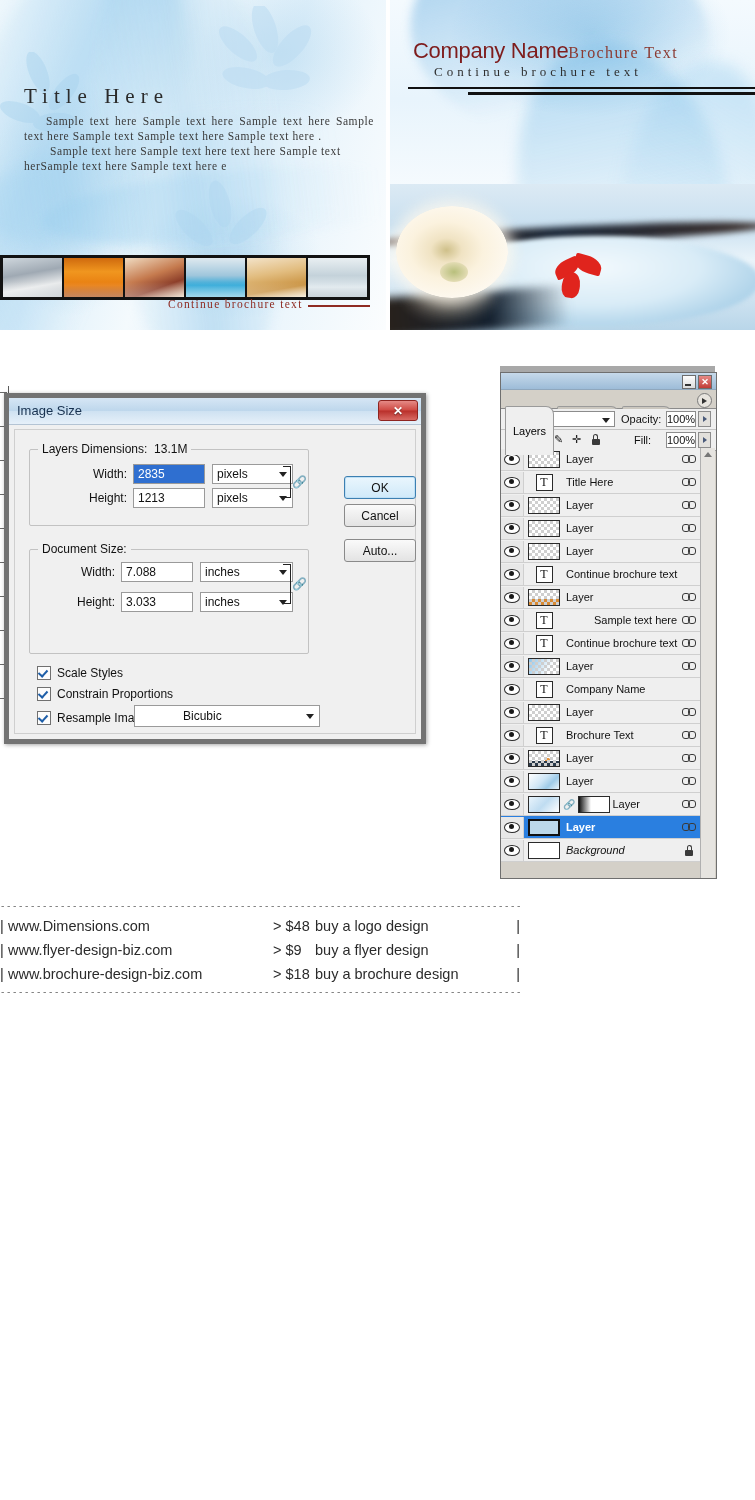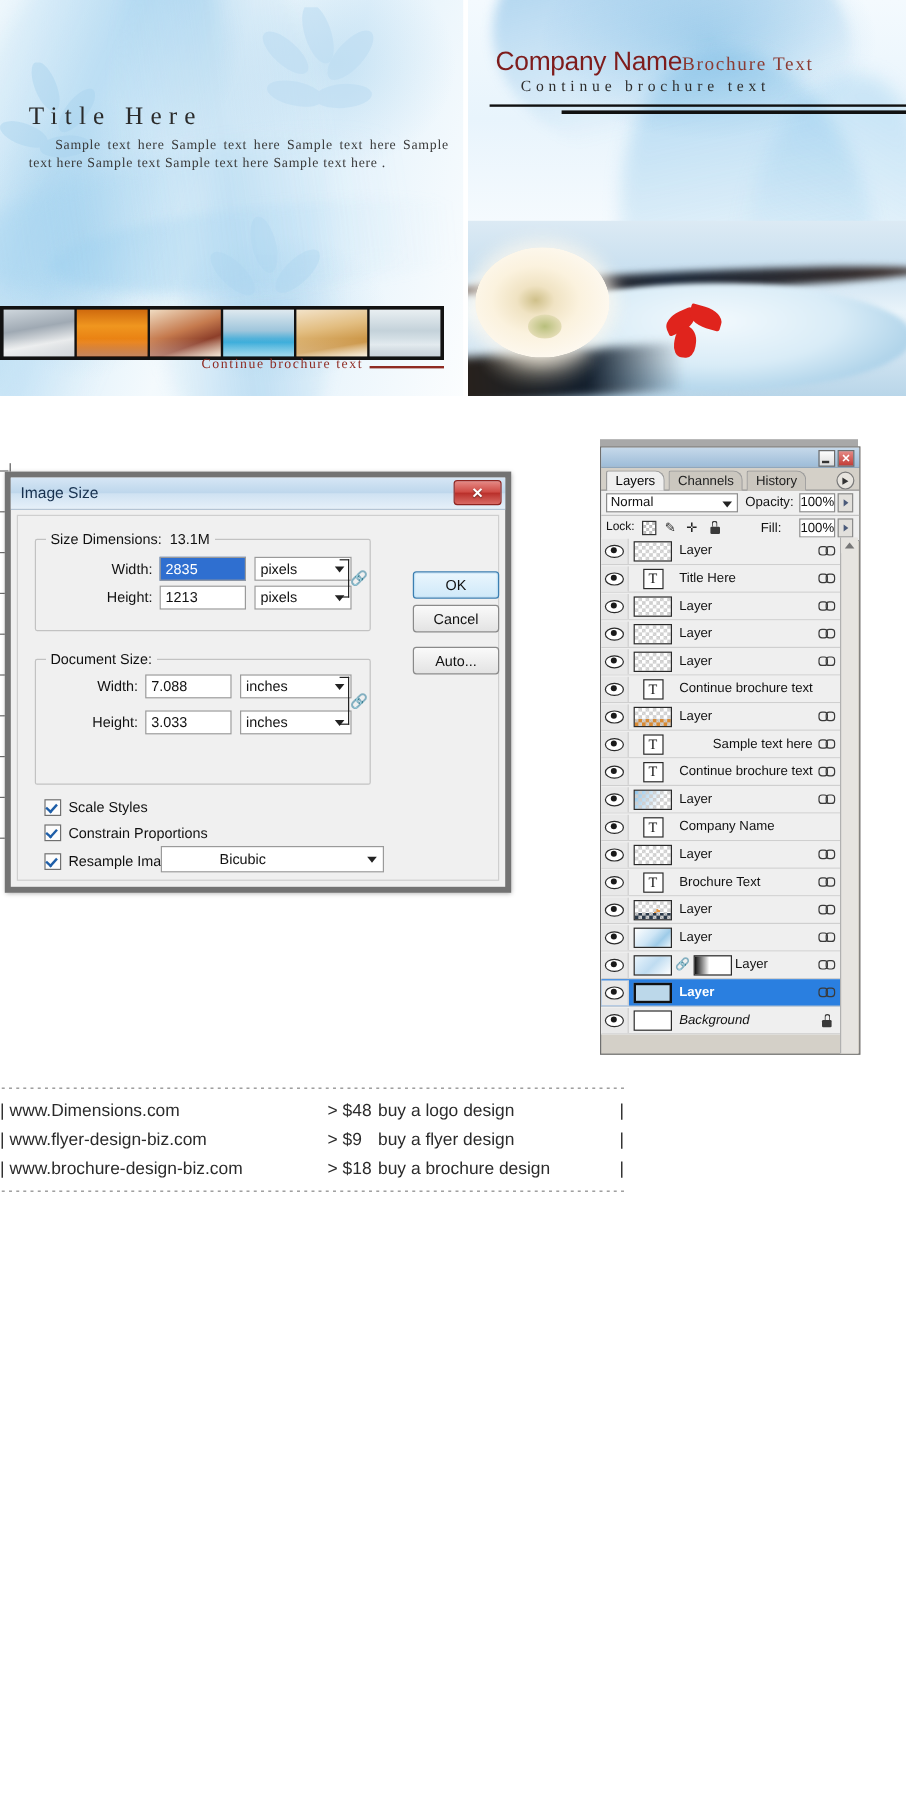--- a/index.html
+++ b/index.html
@@ -158,21 +158,21 @@
   #layers-panel{position:absolute;left:500px;top:372px;width:215px;height:505px;
      background:#d4d0c8;border:1px solid #6f6f6f;font-family:"Liberation Sans",sans-serif;font-size:11px;color:#111;}
   #lp-titlebar{height:16px;background:linear-gradient(180deg,#c6d9ea,#9dbcd8);position:relative;border-bottom:1px solid #8fa7bd;}
   .lp-tb-btn{position:absolute;top:2px;width:12px;height:12px;border:1px solid #6d6d6d;}
   #lp-min{right:20px;background:linear-gradient(180deg,#fdfdfd,#dcdcdc);}
   #lp-min::after{content:"";position:absolute;left:2px;bottom:2px;width:6px;height:2px;background:#333;}
   #lp-close{right:4px;background:linear-gradient(180deg,#e58a86,#c23c36);color:#fff;font-size:9px;
      display:flex;align-items:center;justify-content:center;font-weight:bold;}
 
   #lp-tabs{height:18px;background:#d4d0c8;position:relative;border-bottom:1px solid #8b8b8b;}
-  .lp-tab{position:absolute;top:2px;height:16px;padding:0 7px;font-size:11px;line-height:16px;
+  .lp-tab{position:absolute;top:16px;height:16px;padding:16px 7px;font-size:11px;line-height:16px;
      background:#cbc7bf;border:1px solid #9a9a9a;border-bottom:none;
      border-radius:2px 8px 0 0;color:#222;cursor:pointer;}
   .lp-tab.active{background:#efefef;color:#000;z-index:3;}
   #lp-menu-btn{position:absolute;right:4px;top:3px;width:13px;height:13px;border-radius:50%;
      border:1px solid #7a7a7a;background:#e7e4de;display:flex;align-items:center;justify-content:center;cursor:pointer;}
   #lp-menu-btn .tri{width:0;height:0;border-top:3px solid transparent;border-bottom:3px solid transparent;border-left:5px solid #333;}
 
   #lp-blend-row{height:20px;background:#efefef;position:relative;border-bottom:1px solid #c4c4c4;}
   #blend-mode{position:absolute;left:4px;top:2px;width:110px;height:16px;background:#fff;
      border:1px solid #8c8c8c;font-size:11px;line-height:15px;padding-left:3px;box-sizing:border-box;cursor:pointer;}
@@ -279,20 +279,21 @@
         <ellipse cx="70" cy="26" rx="10" ry="24" transform="rotate(-14 70 26)"></ellipse>
         <ellipse cx="98" cy="48" rx="10" ry="24" transform="rotate(46 98 48)"></ellipse>
         <ellipse cx="44" cy="50" rx="10" ry="24" transform="rotate(-46 44 50)"></ellipse>
       </g>
     </svg>
 
     <div id="brochure-title">Title Here</div>
 
     <div id="brochure-body">
       <p>Sample text here Sample text here Sample text here Sample text here Sample text Sample text here Sample text here .</p>
+      <p class="p3">Sample text here Sample text here text here Sample text herSample text here Sample text here e</p>
     </div>
 
     <div id="thumb-strip">
       <div class="thumb t1"></div>
       <div class="thumb t2"></div>
       <div class="thumb t3"></div>
       <div class="thumb t4"></div>
       <div class="thumb t5"></div>
       <div class="thumb t6"></div>
     </div>
@@ -344,21 +345,21 @@
 <div id="image-size-dialog">
   <div id="dialog-titlebar">
     <div id="dialog-title">Image Size</div>
     <div id="dialog-close">✕</div>
   </div>
 
   <div id="dialog-body">
 
     <fieldset class="grp" id="grp-pixel">
       <legend>
-        <span>Size Dimensions:</span>&nbsp;&nbsp;<span>13.1M</span>
+        <span>Layers Dimensions:</span>&nbsp;&nbsp;<span>13.1M</span>
       </legend>
     </fieldset>
     <div class="fld-row" style="left:14px;top:34px;width:278px;">
       <div class="fld-label" style="left:34px;width:64px;">Width:</div>
       <div class="fld-input sel" style="left:104px;top:0;">2835</div>
       <div class="fld-select" style="left:183px;top:0;width:81px;">
         <span>pixels</span>
         <span class="arw"></span>
       </div>
     </div>

